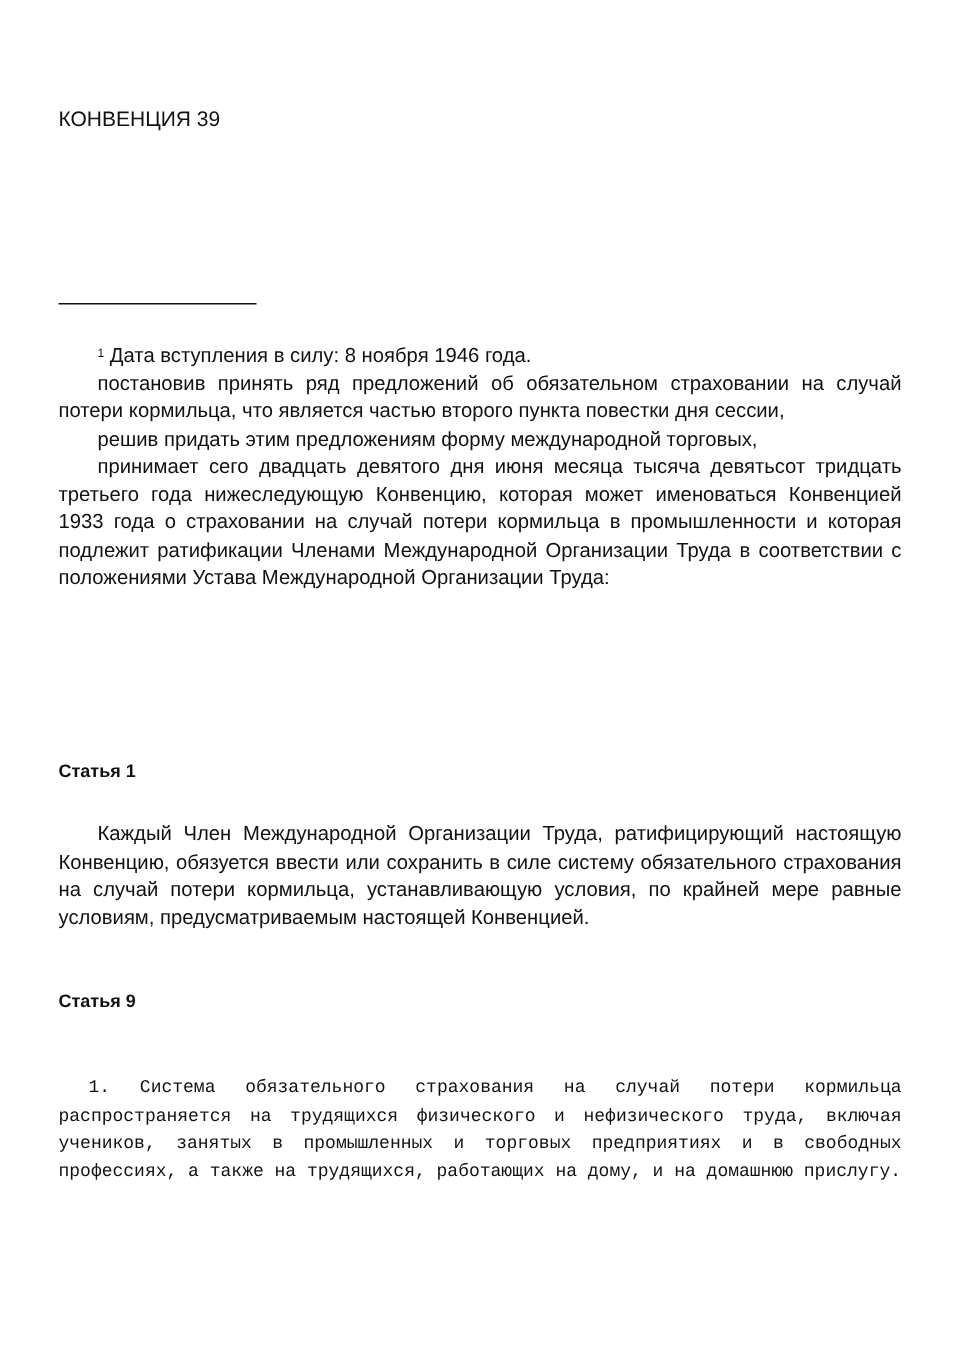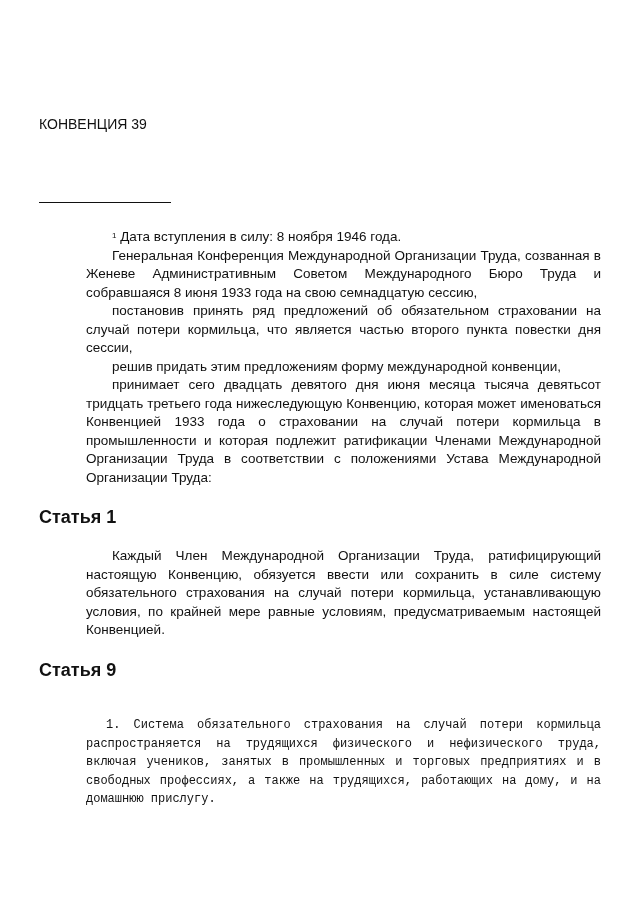--- a/index.html
+++ b/index.html
@@ -1,48 +1,47 @@
 <!DOCTYPE html>
 <html><head>
 <meta charset="utf-8">
 <style>
   html, body { margin: 0; padding: 0; background: #ffffff; }
   body {
     width: 640px; height: 905px; position: relative; overflow: hidden;
     font-family: "Liberation Sans", sans-serif; color: #111;
   }
   .page { position: absolute; left: 39px; top: 0; width: 562px; }
-  .conv-title { position: absolute; top: 71px; left: 0; font-size: 14px; letter-spacing: 0; margin-top: 45px; }
+  .conv-title { position: absolute; top: 71px; left: 0; font-size: 14px; letter-spacing: 0; }
   .conv-subtitle { position: absolute; top: 106px; left: 0; width: 562px; font-size: 14px; line-height: 20px; text-align: justify; text-align-last: left; }
   .conv-subtitle .l3 { display:block; margin-top: 8px; }
   .fn-rule { position: absolute; top: 202px; left: 0; width: 132px; border-top: 1px solid #111; }
   .body-text { position: absolute; top: 228px; left: 0; width: 562px; font-size: 13.5px; line-height: 18.5px; }
   .p { margin: 0; text-align: justify; text-indent: 26px; }
-  .p.last-left { text-align-last: left; margin-left: 47px; }
+  .p.last-left { text-align-last: left; }
   sup { font-size: 8px; vertical-align: top; position: relative; top: -1px; }
-  .heading { position: absolute; left: 0; font-size: 18px; font-weight: bold; }
+  .heading { position: absolute; left: 0; font-size: 12px; font-weight: bold; }
   .art1-text { position: absolute; top: 547px; left: 0; width: 562px; font-size: 13.5px; line-height: 18.6px; }
   .art2-text { position: absolute; top: 716px; left: 0; width: 562px; font-size: 12px; line-height: 18.6px; font-family: Liberation Mono, monospace; }
 </style>
 </head>
 <body>
 
 <div class="page">
   <div class="conv-title">КОНВЕНЦИЯ 39</div>
 
   <div class="conv-subtitle">
   </div>
 
   <div class="fn-rule"></div>
 
   <div class="body-text">
     <p class="p last-left"><sup>1</sup>&nbsp;<span>Дата вступления в силу: 8 ноября 1946 года.</span></p>
-    <p class="p last-left">Генеральная Конференция Международной Организации Труда, созванная в Женеве Административным Советом Международного Бюро Труда и собравшаяся 8 июня 1933 года на свою семнадцатую сессию,</p>
     <p class="p last-left">постановив принять ряд предложений об обязательном страховании на случай потери кормильца, что является частью второго пункта повестки дня сессии,</p>
-    <p class="p last-left">решив придать этим предложениям форму международной конвенции,</p>
+    <p class="p last-left">решив придать этим предложениям форму международной торговых,</p>
     <p class="p last-left">принимает сего двадцать девятого дня июня месяца тысяча девятьсот тридцать третьего года нижеследующую Конвенцию, которая может именоваться Конвенцией 1933 года о страховании на случай потери кормильца в промышленности и которая подлежит ратификации Членами Международной Организации Труда в соответствии с положениями Устава Международной Организации Труда:</p>
   </div>
 
   <div class="heading" style="top:507px">Статья 1</div>
   <div class="art1-text">
     <p class="p last-left">Каждый Член Международной Организации Труда, ратифицирующий настоящую Конвенцию, обязуется ввести или сохранить в силе систему обязательного страхования на случай потери кормильца, устанавливающую условия, по крайней мере равные условиям, предусматриваемым настоящей Конвенцией.</p>
   </div>
 
   <div class="heading" style="top:660px">Статья 9</div>
   <div class="art2-text">

